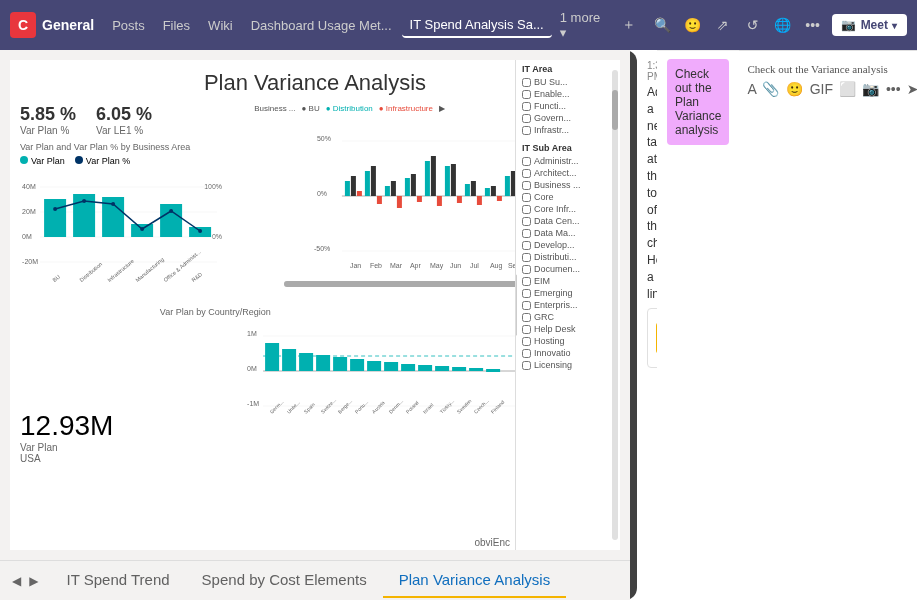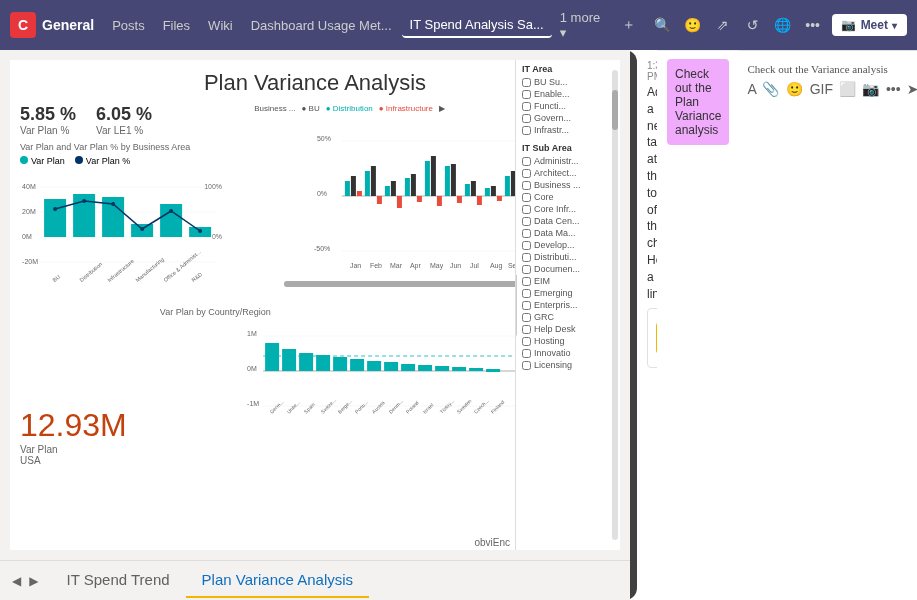--- a/index.html
+++ b/index.html
@@ -41,21 +41,21 @@
     .kpi-item { }
     .kpi-value { font-size: 18px; font-weight: 600; color: #333; }
     .kpi-label { font-size: 10px; color: #666; }
 
     .chart-label { font-size: 9px; color: #666; margin-bottom: 4px; }
     .variance-legend { font-size: 9px; display: flex; gap: 10px; margin-bottom: 3px; }
     .legend-dot { width: 8px; height: 8px; border-radius: 50%; display: inline-block; margin-right: 3px; }
 
     .dash-bottom { height: 55%; display: flex; gap: 10px; margin-top: 6px; }
     .big-kpi { width: 22%; display: flex; flex-direction: column; justify-content: center; }
-    .big-kpi-value { font-size: 32px; font-weight: 300; color: #c2410c; }
+    .big-kpi-value { font-size: 28px; font-weight: 300; color: #000000; }
     .big-kpi-label { font-size: 10px; color: #666; }
     .big-kpi-sub { font-size: 10px; color: #666; }
     .country-chart { flex: 1; }
     .filter-section { margin-bottom: 8px; }
     .filter-section-title { font-weight: 600; font-size: 9px; color: #333; margin-bottom: 3px; }
     .filter-item { display: flex; align-items: center; gap: 3px; margin-bottom: 2px; }
     .filter-item input { width: 9px; height: 9px; }
     .filter-item span { font-size: 9px; color: #555; white-space: nowrap; overflow: hidden; text-overflow: ellipsis; max-width: 75px; }
 
     
@@ -438,20 +438,21 @@
         </div>
       </div>
 
       <div class="bottom-tabs">
         <div class="tab-arrows">
           <span class="tab-arrow">◀</span>
           <span class="tab-arrow">▶</span>
         </div>
         <div class="tab-nav">
           <div class="tab-item">IT Spend Trend</div>
+          <div class="tab-item">Spend by Cost Elements</div>
           <div class="tab-item active">Plan Variance Analysis</div>
         </div>
       </div>
     </div>
   </div>
 
   <div class="chat-panel">
     <div class="chat-messages">
       <div class="chat-msg">
         <div class="chat-time">1:36 PM</div>

